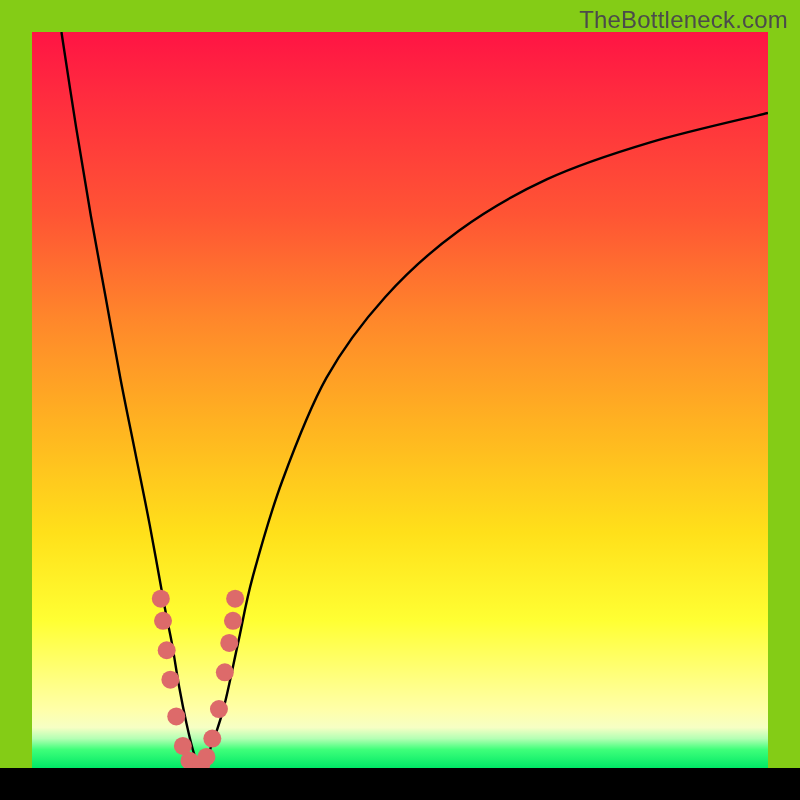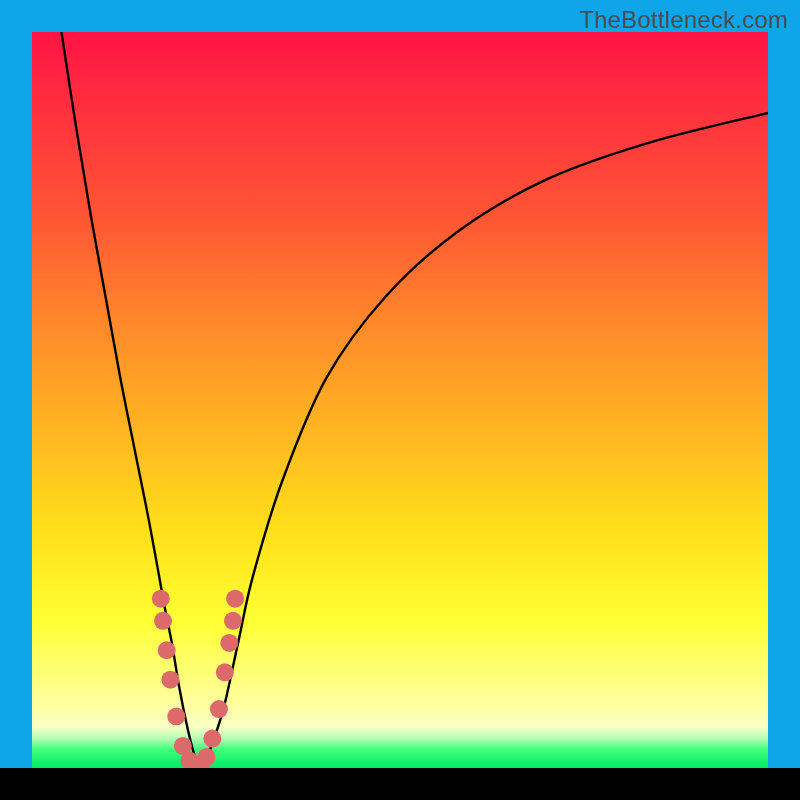--- a/index.html
+++ b/index.html
@@ -8,21 +8,21 @@
     width: 800px;
     height: 800px;
     background: #000;
     overflow: hidden;
     font-family: Arial, Helvetica, sans-serif;
   }
   .frame {
     position: relative;
     width: 800px;
     height: 768px;
-    background: #0ea5e9;
+    background: #84cc16;
   }
   .plot-area {
     position: absolute;
     left: 32px;
     top: 32px;
     width: 736px;
     height: 736px;
     
     background: linear-gradient(
       to bottom,

